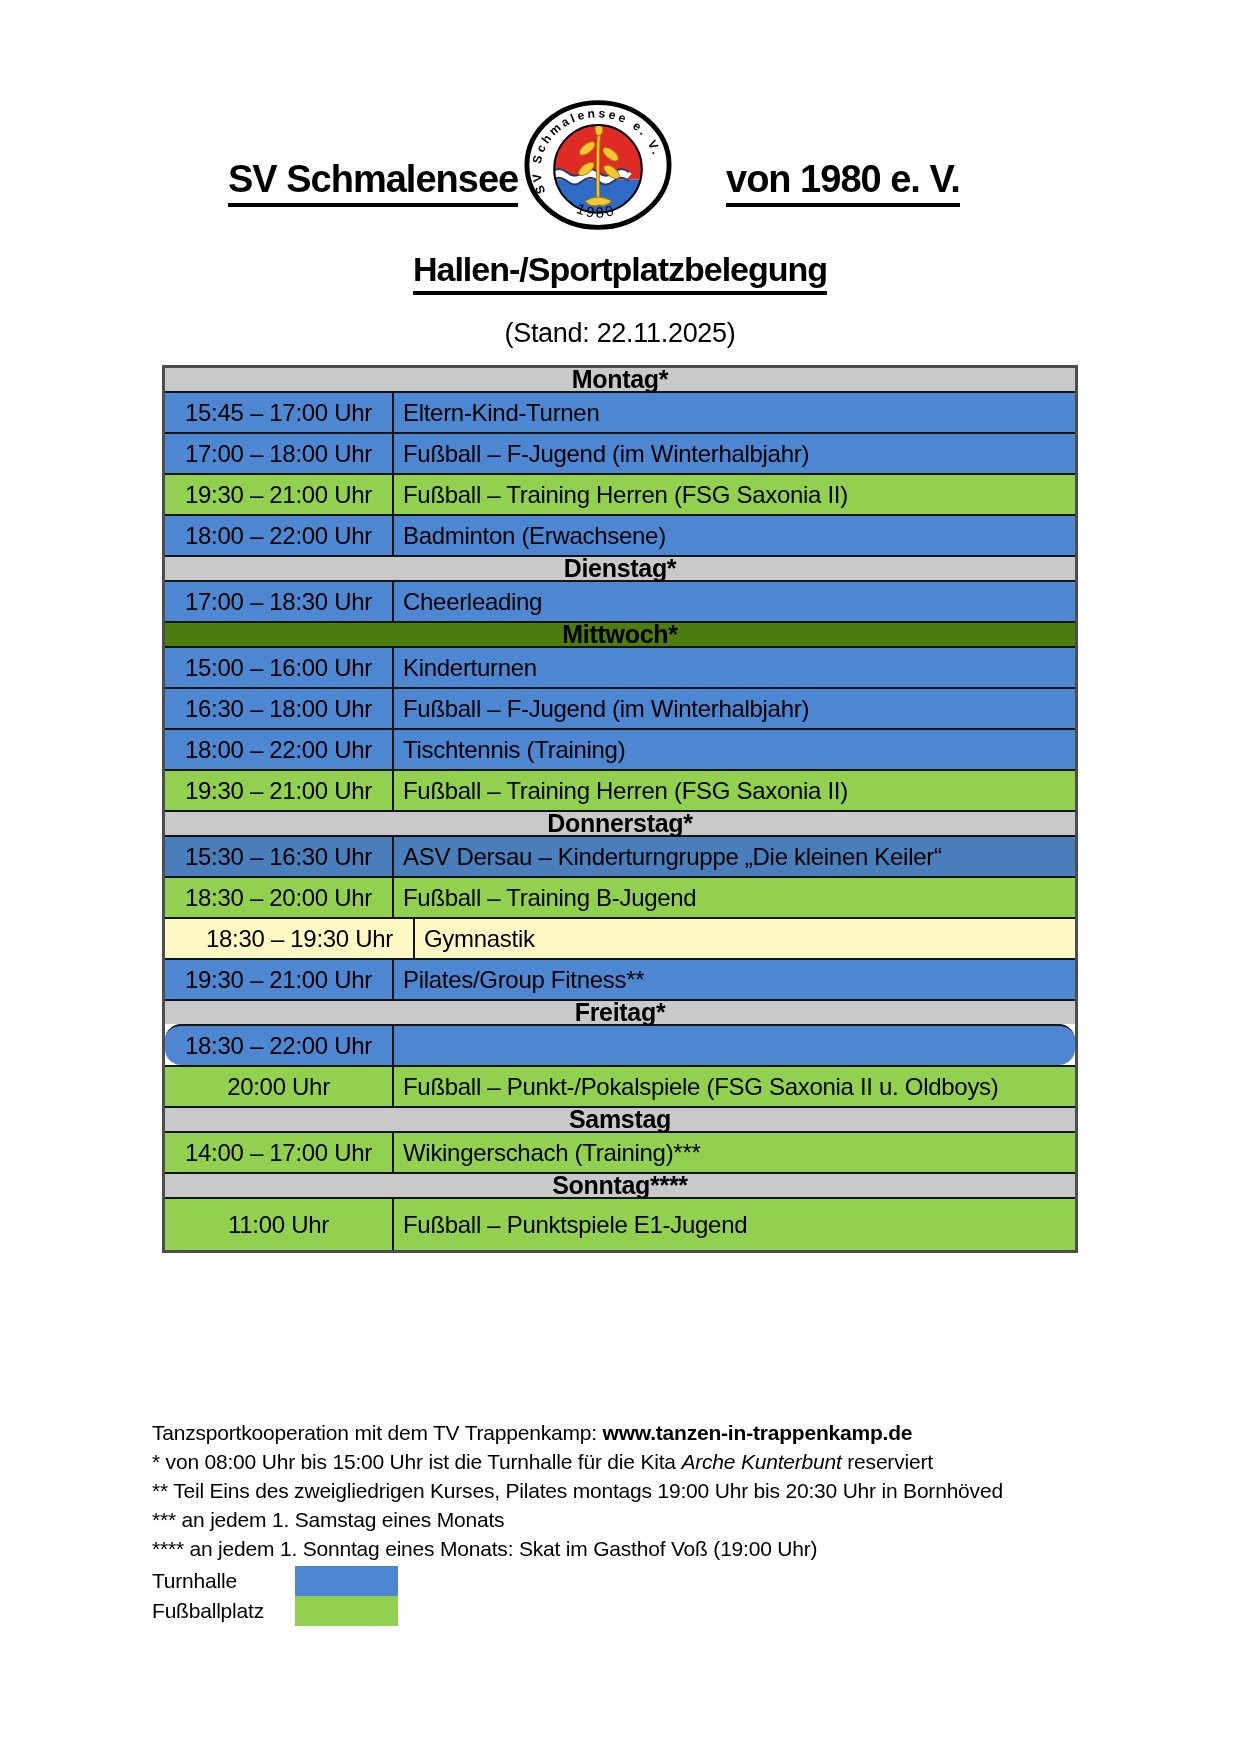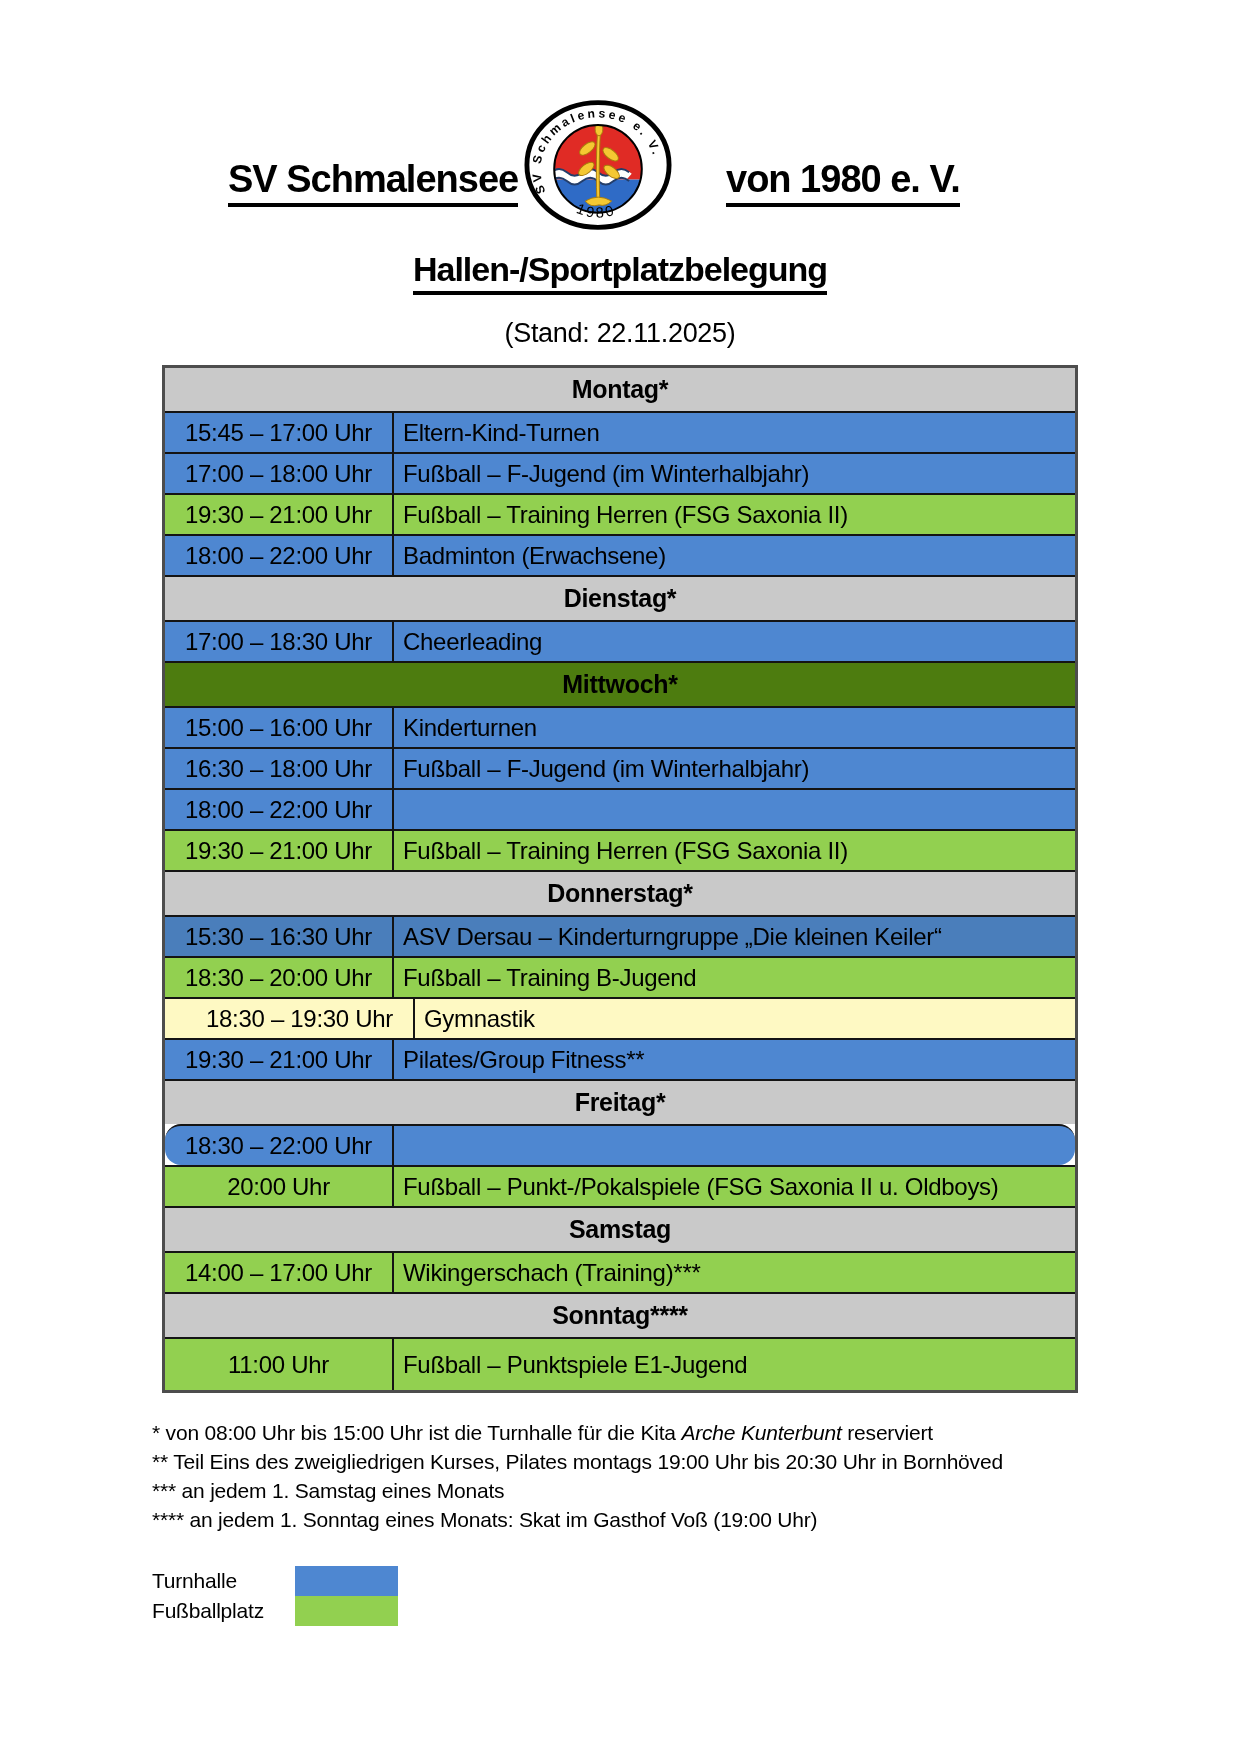--- a/index.html
+++ b/index.html
@@ -25,21 +25,21 @@
   .stand {
     position:absolute; left:162px; top:318px; width:916px; text-align:center;
     font-size:27px; letter-spacing:-0.3px;
   }
   
   .schedule {
     position:absolute; left:162px; top:365px; width:916px;
     box-sizing:border-box; border:3px solid #4d4d4d; background:#fff;
   }
   .t-day {
-    height:43px; display:flex; align-items:center; justify-content:center;
+    height:23px; display:flex; align-items:center; justify-content:center;
     font-size:25px; font-weight:bold; letter-spacing:-0.3px;
     border-top:2px solid #141414;
   }
   .schedule > :first-child { border-top:none; }
   .t-row { display:flex; height:39px; border-top:2px solid #141414; font-size:24px; letter-spacing:-0.3px; }
   .t-row.tall { height:51px; }
   .t-time {
     width:229px; flex:0 0 229px; box-sizing:border-box;
     display:flex; align-items:center; justify-content:center;
     border-right:2px solid #141414; white-space:nowrap;
@@ -137,20 +137,21 @@
       <div class="t-row" style="background: rgb(78, 135, 209);">
         <div class="t-time">15:00 – 16:00 Uhr</div>
         <div class="t-act">Kinderturnen</div>
       </div>
       <div class="t-row" style="background: rgb(78, 135, 209);">
         <div class="t-time">16:30 – 18:00 Uhr</div>
         <div class="t-act">Fußball – F-Jugend (im Winterhalbjahr)</div>
       </div>
       <div class="t-row" style="background: rgb(78, 135, 209);">
         <div class="t-time">18:00 – 22:00 Uhr</div>
+        <div class="t-act">Tischtennis (Training)</div>
       </div>
       <div class="t-row" style="background: rgb(146, 208, 80);">
         <div class="t-time">19:30 – 21:00 Uhr</div>
         <div class="t-act">Fußball – Training Herren (FSG Saxonia II)</div>
       </div>
       <div class="t-day" style="background: rgb(201, 201, 201);">Donnerstag*</div>
       <div class="t-row" style="background: rgb(74, 126, 187);">
         <div class="t-time">15:30 – 16:30 Uhr</div>
         <div class="t-act">ASV Dersau – Kinderturngruppe „Die kleinen Keiler“</div>
       </div>
@@ -181,20 +182,23 @@
       </div>
       <div class="t-day" style="background: rgb(201, 201, 201);">Sonntag****</div>
       <div class="t-row tall" style="background: rgb(146, 208, 80);">
         <div class="t-time">11:00 Uhr</div>
         <div class="t-act">Fußball – Punktspiele E1-Jugend</div>
       </div>
     </div>
 
   <div class="notes">
     <div class="note">
+      <span>Tanzsportkooperation mit dem TV Trappenkamp: </span><b>www.tanzen-in-trappenkamp.de</b>
+    </div>
+    <div class="note">
       <span>* von 08:00 Uhr bis 15:00 Uhr ist die Turnhalle für die Kita </span><i>Arche Kunterbunt</i><span> reserviert</span>
     </div>
     <div class="note">** Teil Eins des zweigliedrigen Kurses, Pilates montags 19:00 Uhr bis 20:30 Uhr in Bornhöved</div>
     <div class="note">*** an jedem 1. Samstag eines Monats</div>
     <div class="note">**** an jedem 1. Sonntag eines Monats: Skat im Gasthof Voß (19:00 Uhr)</div>
   </div>
 
   <div class="legend">
     <div class="legend-row">
       <span class="legend-label">Turnhalle</span>

